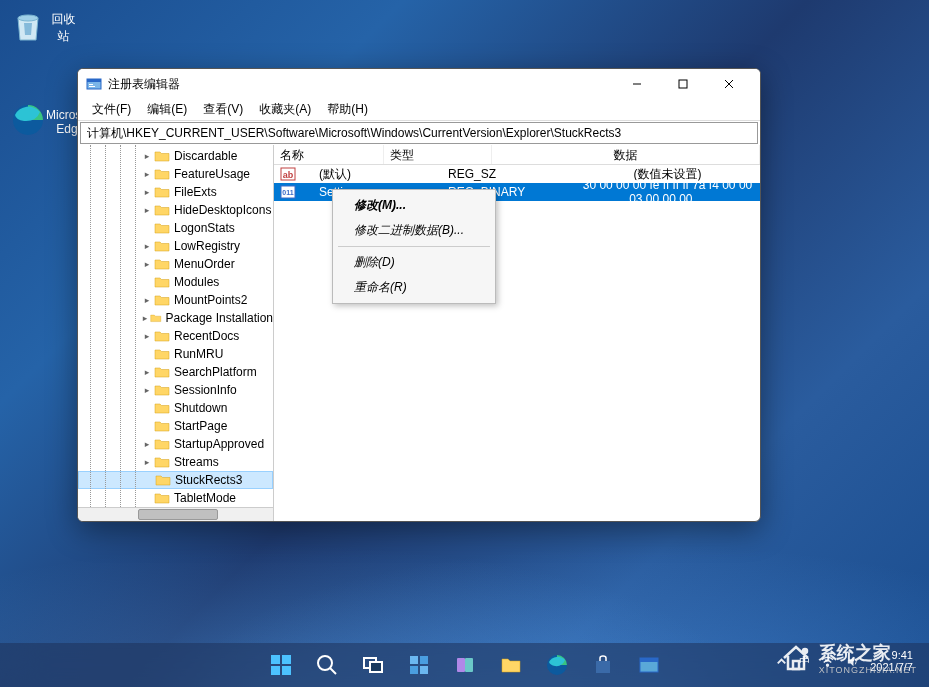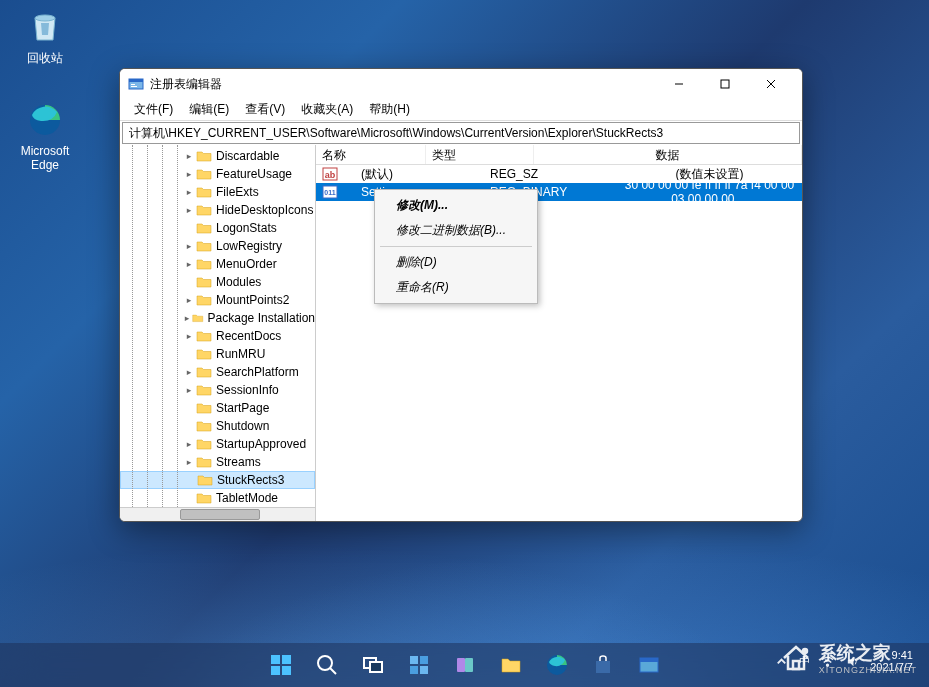--- a/index.html
+++ b/index.html
@@ -1,26 +1,26 @@
 <!DOCTYPE html>
 <html><head>
 <meta charset="utf-8">
 <style>
 * { margin: 0; padding: 0; box-sizing: border-box; font-family: "Microsoft YaHei", "Segoe UI", sans-serif; }
 body { width: 929px; height: 687px; background: linear-gradient(135deg, #1a4d8f 0%, #2563a8 25%, #1e3a6f 50%, #2a5c9e 75%, #1a4d8f 100%); position: relative; overflow: hidden; }
 .wave { position: absolute; bottom: 0; width: 100%; height: 200px; background: radial-gradient(ellipse at 30% 100%, rgba(100,180,255,0.3) 0%, transparent 50%), radial-gradient(ellipse at 70% 100%, rgba(80,150,230,0.4) 0%, transparent 50%); }
 
-.desktop-icon { position: absolute; display: flex; flex-direction: column; align-items: center; color: #fff; font-size: 12px; width: 70px; text-align: center; cursor: pointer; }
+.desktop-icon { position: absolute; display: flex; align-items: center; color: #fff; font-size: 12px; width: 70px; text-align: center; cursor: pointer; }
 .desktop-icon .icon-box { width: 40px; height: 40px; display: flex; align-items: center; justify-content: center; margin-bottom: 4px; }
 #recycle-bin { top: 6px; left: 10px; }
 #recycle-bin svg { width: 36px; height: 36px; }
 #edge-icon { top: 100px; left: 10px; }
 #edge-icon svg { width: 36px; height: 36px; }
 
-.window { position: absolute; top: 68px; left: 77px; width: 684px; height: 454px; background: #fff; border: 1px solid #555; border-radius: 6px; box-shadow: 0 8px 30px rgba(0,0,0,0.4); display: flex; flex-direction: column; overflow: hidden; margin-left: 42px; }
+.window { position: absolute; top: 68px; left: 77px; width: 684px; height: 454px; background: #fff; border: 1px solid #555; border-radius: 6px; box-shadow: 0 8px 30px rgba(0,0,0,0.4); display: flex; flex-direction: column; overflow: hidden; }
 .titlebar { height: 30px; display: flex; align-items: center; padding: 0 8px; background: #fff; }
 .titlebar .app-icon { width: 16px; height: 16px; margin-right: 6px; color: #2968c8; }
 .titlebar .title { font-size: 12px; color: #000; flex: 1; }
 .win-controls { display: flex; }
 .win-btn { width: 46px; height: 30px; display: flex; align-items: center; justify-content: center; cursor: pointer; }
 .win-btn svg { width: 10px; height: 10px; }
 
 .menubar { height: 22px; display: flex; align-items: center; padding: 0 6px; font-size: 12px; border-bottom: 1px solid #ddd; }
 .menubar .menu-item { padding: 2px 8px; cursor: pointer; }
 
@@ -239,28 +239,28 @@
             <svg class="folder-icon" viewBox="0 0 16 14">
               <path class="folder-svg" d="M1 3 L6 3 L7.5 4.5 L15 4.5 L15 12 L1 12 Z"></path>
             </svg>
             <span>SessionInfo</span>
           </div>
           <div class="tree-item" style="padding-left: 62px;">
             <span class="expand">&nbsp;</span>
             <svg class="folder-icon" viewBox="0 0 16 14">
               <path class="folder-svg" d="M1 3 L6 3 L7.5 4.5 L15 4.5 L15 12 L1 12 Z"></path>
             </svg>
+            <span>Shutdown</span>
+          </div>
+          <div class="tree-item" style="padding-left: 62px;">
+            <span class="expand">&nbsp;</span>
+            <svg class="folder-icon" viewBox="0 0 16 14">
+              <path class="folder-svg" d="M1 3 L6 3 L7.5 4.5 L15 4.5 L15 12 L1 12 Z"></path>
+            </svg>
             <span>StartPage</span>
-          </div>
-          <div class="tree-item" style="padding-left: 62px;">
-            <span class="expand">&nbsp;</span>
-            <svg class="folder-icon" viewBox="0 0 16 14">
-              <path class="folder-svg" d="M1 3 L6 3 L7.5 4.5 L15 4.5 L15 12 L1 12 Z"></path>
-            </svg>
-            <span>Shutdown</span>
           </div>
           <div class="tree-item" style="padding-left: 62px;">
             <span class="expand">▸</span>
             <svg class="folder-icon" viewBox="0 0 16 14">
               <path class="folder-svg" d="M1 3 L6 3 L7.5 4.5 L15 4.5 L15 12 L1 12 Z"></path>
             </svg>
             <span>StartupApproved</span>
           </div>
           <div class="tree-item" style="padding-left: 62px;">
             <span class="expand">▸</span>

